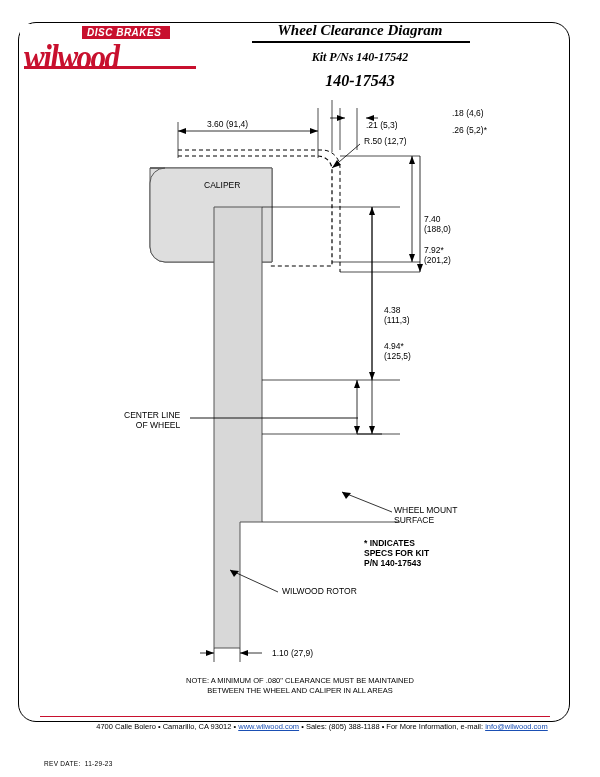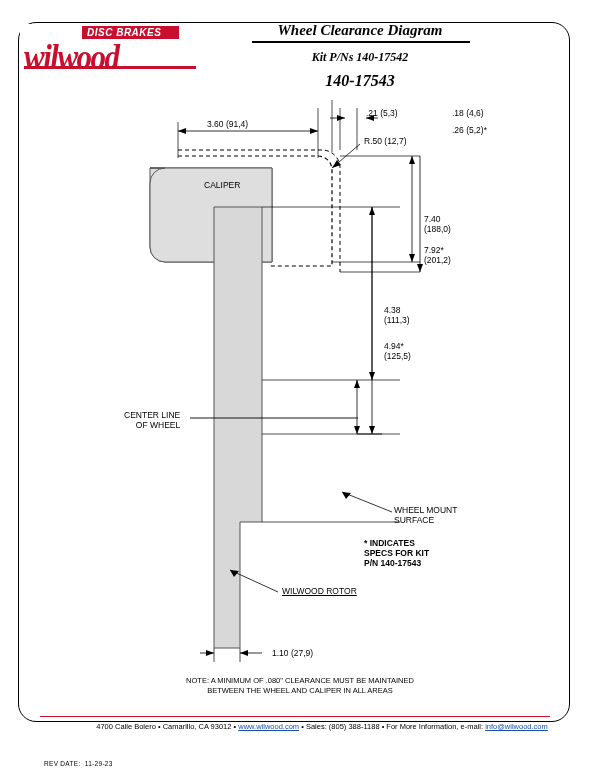--- a/index.html
+++ b/index.html
@@ -51,21 +51,21 @@
   }
   .logo-disc {
     position: absolute;
     left: 58px;
     top: 0px;
     background: #c8102e;
     color: #fff;
     font-weight: bold;
     font-size: 10px;
     letter-spacing: 0.5px;
-    padding: 1px 18px 1px 5px;
+    padding: 1px 9px 1px 5px;
     font-style: italic;
     font-family: "Liberation Sans", sans-serif;
   }
   .logo-word {
     position: absolute;
     left: 0px;
     top: 11px;
     font-family: "Liberation Serif", serif;
     font-style: italic;
     font-weight: bold;
@@ -290,21 +290,21 @@
     </g>
     <g stroke="#000" stroke-width="0.8">
       <line x1="200" y1="653" x2="214" y2="653"></line>
       <line x1="240" y1="653" x2="262" y2="653"></line>
       <polygon points="214,653 206,650 206,656" fill="#000" stroke="none"></polygon>
       <polygon points="240,653 248,650 248,656" fill="#000" stroke="none"></polygon>
     </g>
   </svg>
 
   <div class="dim-label" style="left:207px; top:119px;">3.60 (91,4)</div>
-  <div class="dim-label" style="left:366px; top:108px;">.21 (5,3)</div>
+  <div class="dim-label" style="left:366px; top:120px;">.21 (5,3)</div>
   <div class="dim-label" style="left:452px; top:108px;">.18 (4,6)</div>
   <div class="dim-label" style="left:452px; top:125px;">.26 (5,2)*</div>
   <div class="dim-label" style="left:364px; top:136px;">R.50 (12,7)</div>
 
   <div class="dim-label" style="left:424px; top:214px;">7.40
 (188,0)</div>
   <div class="dim-label" style="left:424px; top:245px;">7.92*
 (201,2)</div>
 
   <div class="dim-label" style="left:384px; top:305px;">4.38
@@ -313,21 +313,21 @@
 (125,5)</div>
 
 
   <div class="dim-label" style="left:272px; top:648px;">1.10 (27,9)</div>
 
   <div class="dim-label" style="left:204px; top:180px;">CALIPER</div>
   <div class="dim-label" style="left:124px; top:410px; text-align:right;">CENTER LINE
 OF WHEEL</div>
   <div class="dim-label" style="left:394px; top:505px;">WHEEL MOUNT
 SURFACE</div>
-  <div class="dim-label" style="left:282px; top:586px;text-decoration:underline;">WILWOOD ROTOR</div>
+  <div class="dim-label" style="left:282px; top:586px;">WILWOOD ROTOR</div>
   <div class="dim-label bold" style="left:364px; top:538px;">* INDICATES
    SPECS FOR KIT
    P/N 140-17543</div>
 
   <div class="note" style="left:120px; top:676px; width:360px;">NOTE: A MINIMUM OF .080" CLEARANCE MUST BE MAINTAINED</div>
   <div class="note" style="left:120px; top:686px; width:360px;">BETWEEN THE WHEEL AND CALIPER IN ALL AREAS</div>
 
   <div class="footer-rule"></div>
   <div class="footer-text"><span>4700 Calle Bolero • Camarillo, CA 93012 • </span><a href="#">www.wilwood.com</a><span> • Sales: (805) 388-1188 • For More Information, e-mail: </span><a href="#">info@wilwood.com</a></div>
 

